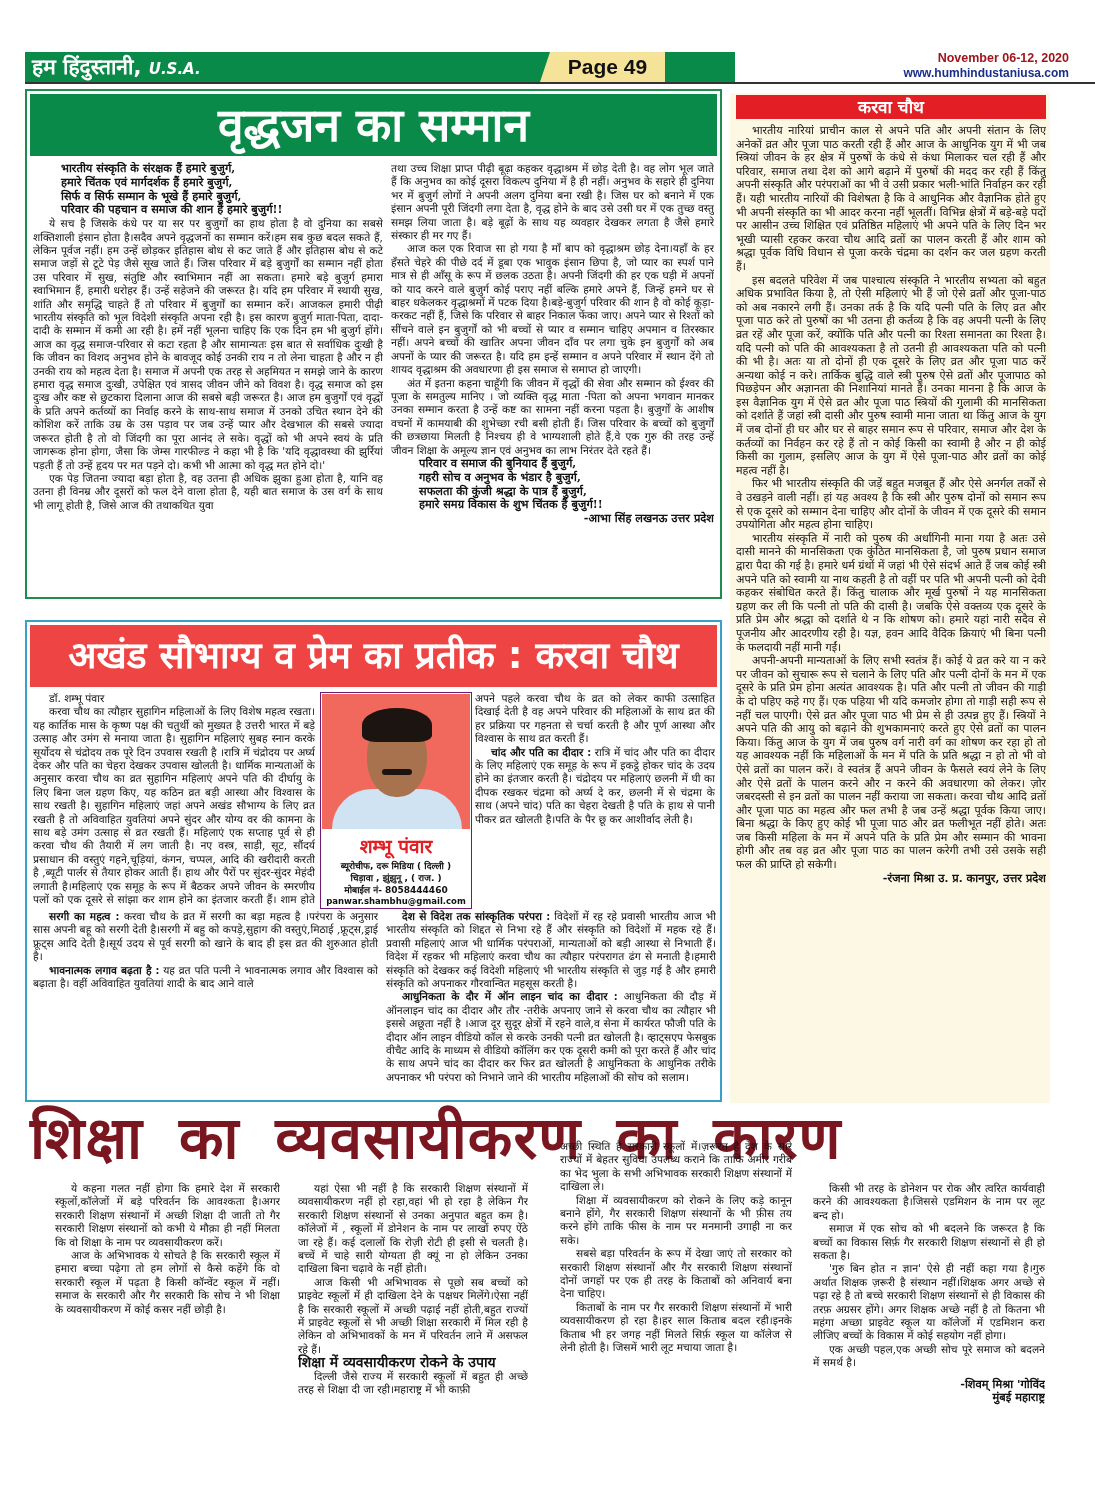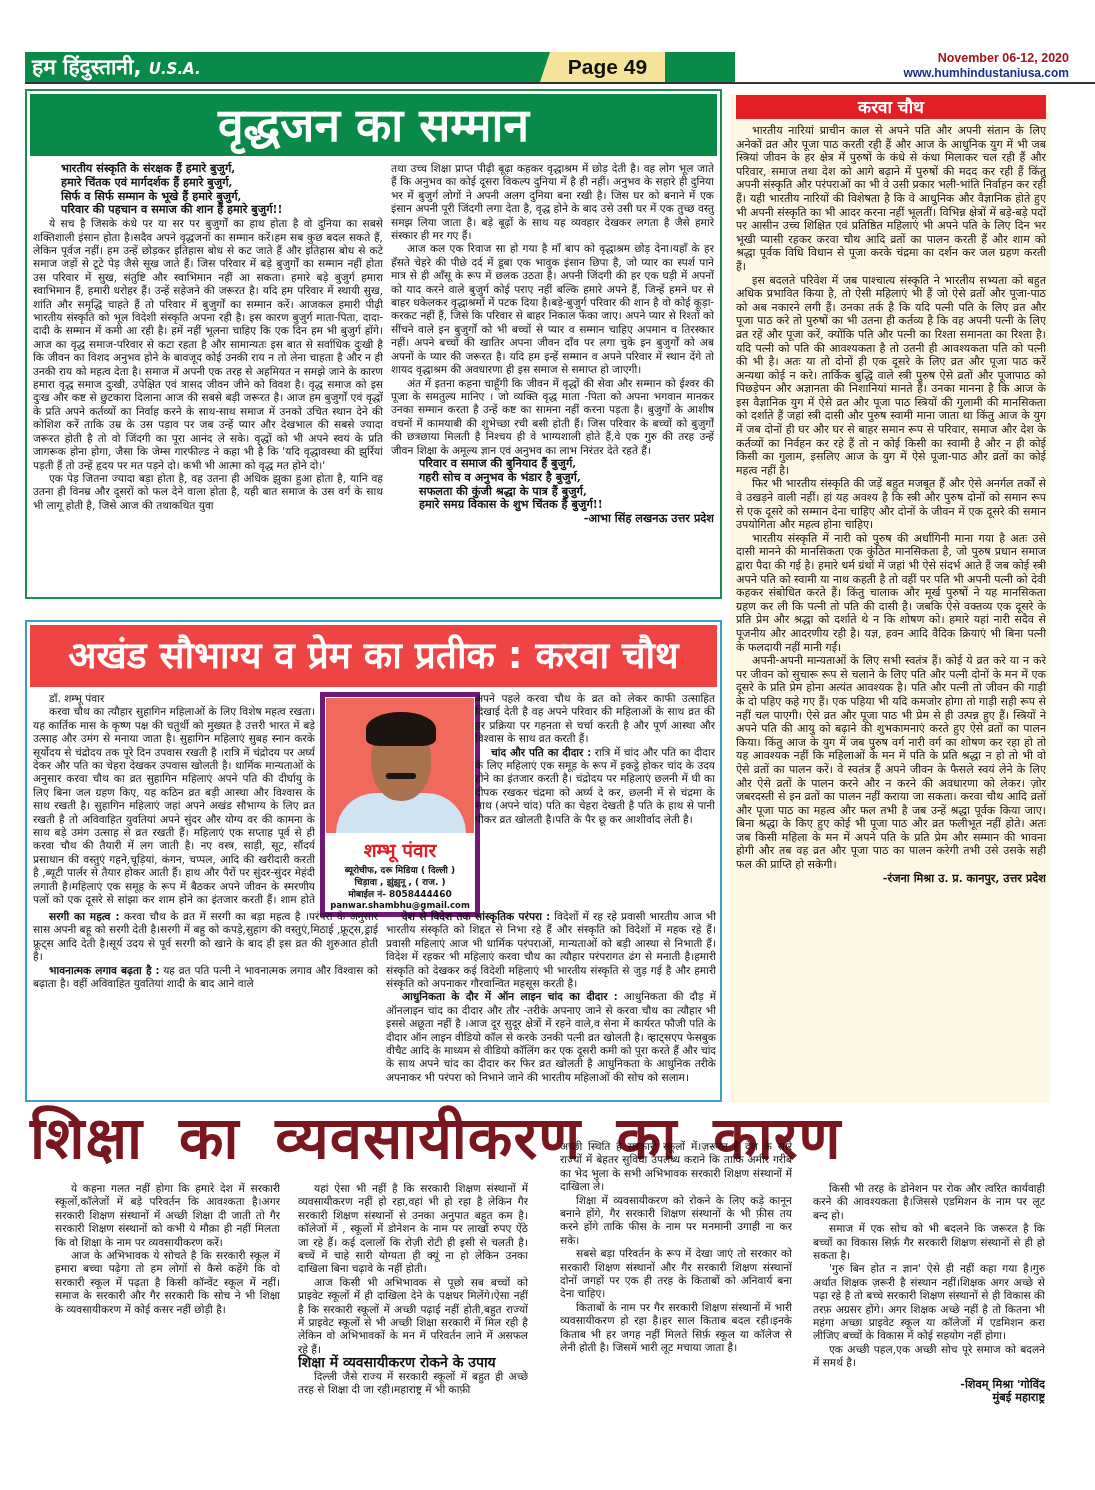--- a/index.html
+++ b/index.html
@@ -42,21 +42,21 @@
   .col { font-size:10.6px; line-height:13.4px; text-align:justify; overflow:hidden; }
   .col p { margin:0; text-indent:16px; }
   .col p.noind { text-indent:0; }
   .col b { font-weight:bold; }
   .poem { font-weight:bold; font-size:11.3px; line-height:13.8px; padding-left:28px; }
   .sig { font-weight:bold; text-align:right; font-size:11.3px; }
   .byline { text-indent:24px; }
   .subhead { font-weight:bold; font-size:14px; text-indent:0 !important; }
 
   
-  .photo-wrap { left:320px; top:692px; width:150px; height:215px; border:5px solid #701a75; background:#fff; }
+  .photo-wrap { left:320px; top:692px; width:150px; height:215px; border:1px solid #701a75; background:#fff; }
   .photo { position:absolute; left:1px; top:1px; width:148px; height:135px; background:#f0695c; overflow:hidden; }
   .photo .shirt { position:absolute; left:10px; top:95px; width:130px; height:60px; background:#cfe3f3; border-radius:40px 40px 0 0; }
   .photo .face { position:absolute; left:45px; top:25px; width:60px; height:78px; background:#a8724f; border-radius:45% 45% 48% 48%; }
   .photo .hair { position:absolute; left:40px; top:14px; width:70px; height:34px; background:#1c1410; border-radius:50% 50% 20% 20%; }
   .photo .mus { position:absolute; left:60px; top:75px; width:30px; height:6px; background:#1c1410; border-radius:3px; }
   .cap-name { position:absolute; left:0; top:140px; width:150px; text-align:center; color:#e31e24; font-weight:bold; font-size:19px; font-family:"DejaVu Sans", sans-serif; }
   .cap-line { position:absolute; left:0; width:150px; text-align:center; font-size:9px; font-weight:bold; font-family:"DejaVu Sans", sans-serif; }
 </style>
 </head>
 <body>

